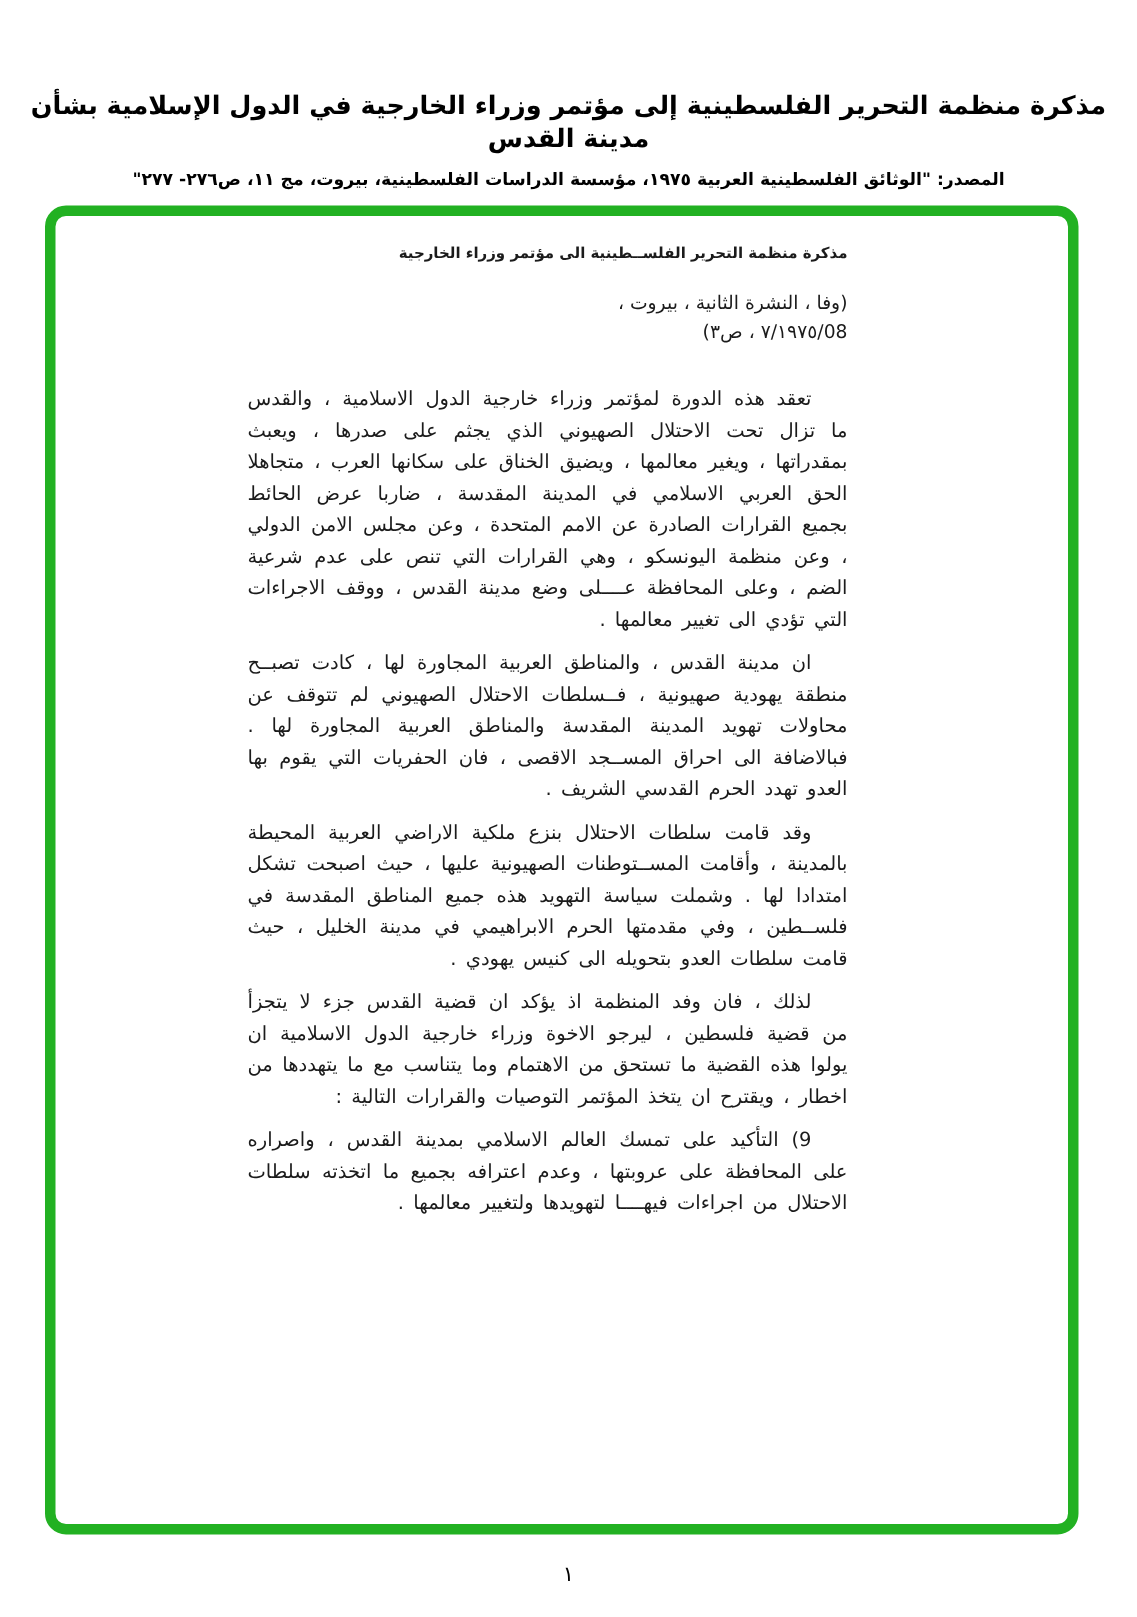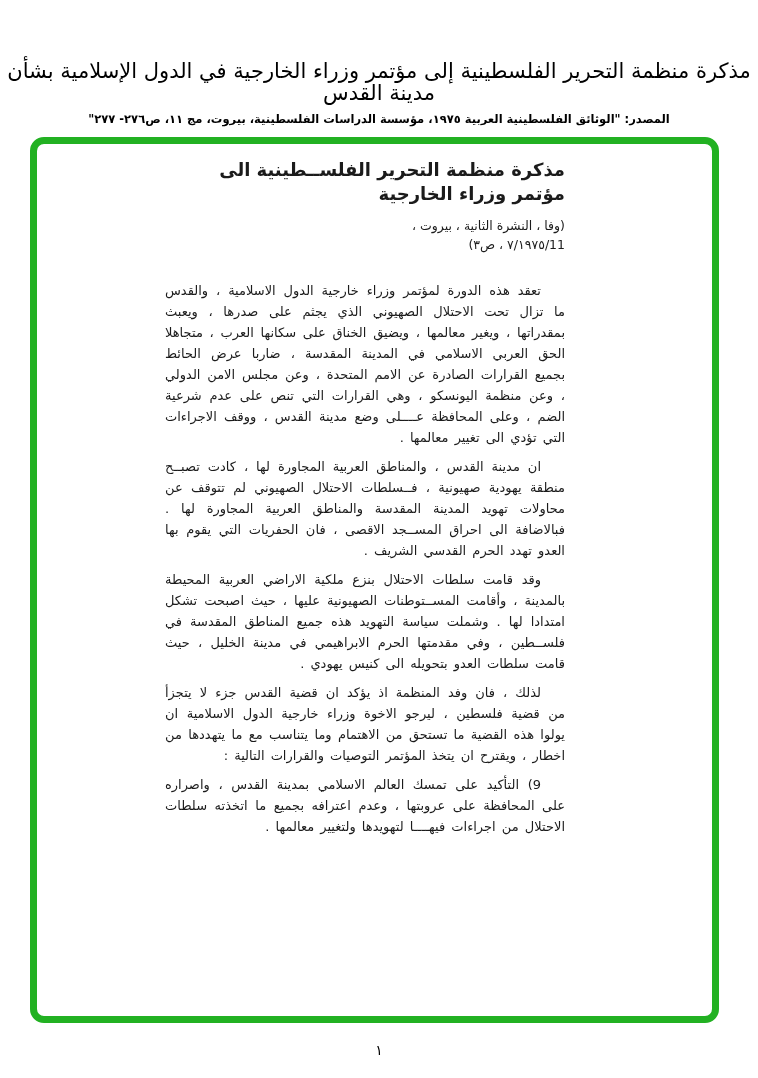--- a/index.html
+++ b/index.html
@@ -20,22 +20,22 @@
   .page-header {
     position: absolute;
     top: 60px;
     left: 0;
     width: 758px;
     text-align: center;
     direction: rtl;
     color: #000;
   }
   .page-title {
-    font-size: 21px;
-    font-weight: normal;
+    font-size: 17px;
+    font-weight: bold;
     line-height: 22px;
   }
   .page-source {
     margin-top: 8px;
     font-size: 11.5px;
     font-weight: bold;
     line-height: 15px;
   }
 
   
@@ -53,21 +53,21 @@
   
   .doc-content {
     position: absolute;
     top: 14px;
     right: 147px;
     width: 400px;
     direction: rtl;
     color: #1b1b1b;
   }
   .doc-heading {
-    font-size: 18px;
+    font-size: 10px;
     font-weight: 600;
     line-height: 24px;
     text-align: right;
   }
   .doc-citation {
     margin-top: 10px;
     font-size: 12.5px;
     line-height: 19px;
     text-align: right;
   }
@@ -107,21 +107,21 @@
 
 <div class="doc-frame" style="border-color: rgb(34, 177, 34);">
   <div class="doc-content">
 
     <div class="doc-heading">
       <div>مذكرة منظمة التحرير الفلســطينية الى مؤتمر وزراء الخارجية</div>
     </div>
 
     <div class="doc-citation">
       <div class="cit-line1">(وفا ، النشرة الثانية ، بيروت ،</div>
-      <div class="cit-line2">11/٧/١٩٧٥ ، ص٣)</div>
+      <div class="cit-line2">08/٧/١٩٧٥ ، ص٣)</div>
     </div>
 
     <div class="doc-body">
       <p class="first">تعقد هذه الدورة لمؤتمر وزراء خارجية الدول الاسلامية ، والقدس ما تزال تحت الاحتلال الصهيوني الذي يجثم على صدرها ، ويعبث بمقدراتها ، ويغير معالمها ، ويضيق الخناق على سكانها العرب ، متجاهلا الحق العربي الاسلامي في المدينة المقدسة ، ضاربا عرض الحائط بجميع القرارات الصادرة عن الامم المتحدة ، وعن مجلس الامن الدولي ، وعن منظمة اليونسكو ، وهي القرارات التي تنص على عدم شرعية الضم ، وعلى المحافظة عــــلى وضع مدينة القدس ، ووقف الاجراءات التي تؤدي الى تغيير معالمها .</p>
       <p>ان مدينة القدس ، والمناطق العربية المجاورة لها ، كادت تصبــح منطقة يهودية صهيونية ، فــسلطات الاحتلال الصهيوني لم تتوقف عن محاولات تهويد المدينة المقدسة والمناطق العربية المجاورة لها . فبالاضافة الى احراق المســجد الاقصى ، فان الحفريات التي يقوم بها العدو تهدد الحرم القدسي الشريف .</p>
       <p>وقد قامت سلطات الاحتلال بنزع ملكية الاراضي العربية المحيطة بالمدينة ، وأقامت المســتوطنات الصهيونية عليها ، حيث اصبحت تشكل امتدادا لها . وشملت سياسة التهويد هذه جميع المناطق المقدسة في فلســطين ، وفي مقدمتها الحرم الابراهيمي في مدينة الخليل ، حيث قامت سلطات العدو بتحويله الى كنيس يهودي .</p>
       <p>لذلك ، فان وفد المنظمة اذ يؤكد ان قضية القدس جزء لا يتجزأ من قضية فلسطين ، ليرجو الاخوة وزراء خارجية الدول الاسلامية ان يولوا هذه القضية ما تستحق من الاهتمام وما يتناسب مع ما يتهددها من اخطار ، ويقترح ان يتخذ المؤتمر التوصيات والقرارات التالية :</p>
       <p>9) التأكيد على تمسك العالم الاسلامي بمدينة القدس ، واصراره على المحافظة على عروبتها ، وعدم اعترافه بجميع ما اتخذته سلطات الاحتلال من اجراءات فيهــــا لتهويدها ولتغيير معالمها .</p>
     </div>
 

